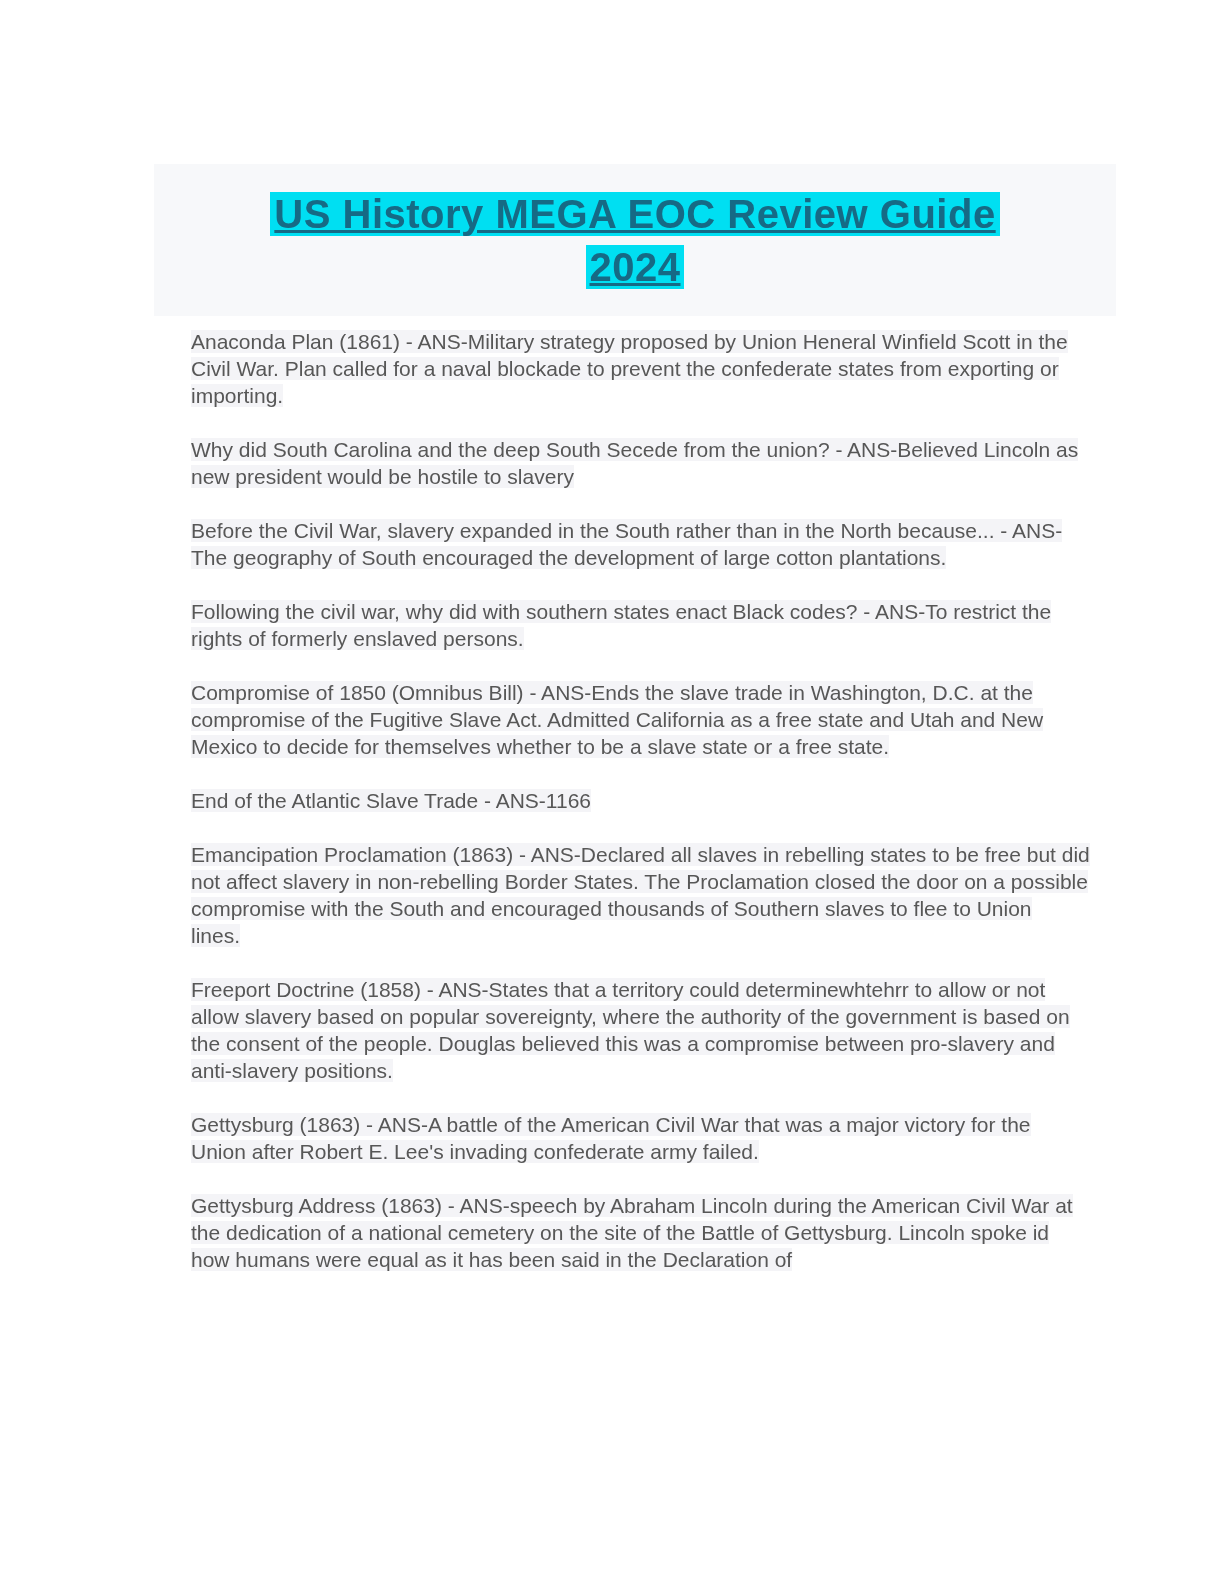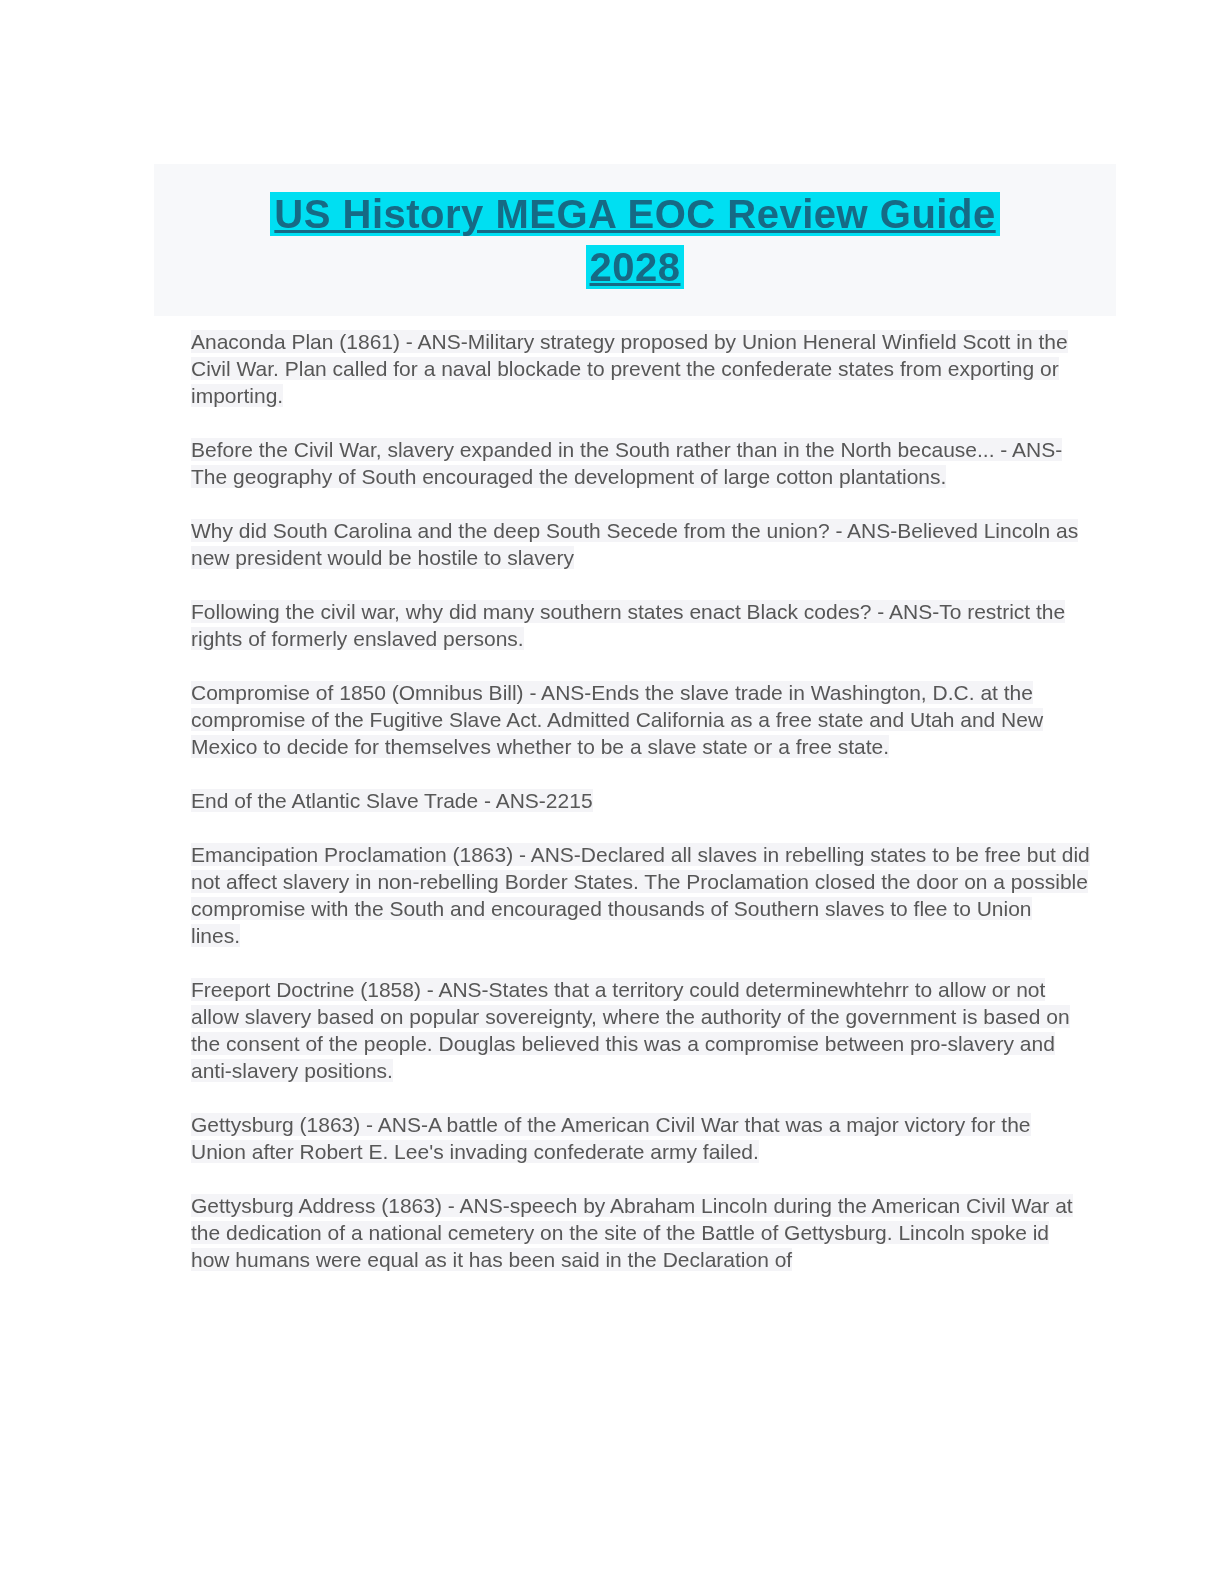--- a/index.html
+++ b/index.html
@@ -46,29 +46,29 @@
     -webkit-box-decoration-break: clone;
     box-decoration-break: clone;
   }
 </style>
 </head>
 <body>
 
 <div class="page">
 
   <div class="title-block">
-    <h1 class="doc-title"><span class="hl">US History MEGA EOC Review Guide</span><br><span class="hl">2028</span></h1>
+    <h1 class="doc-title"><span class="hl">US History MEGA EOC Review Guide</span><br><span class="hl">2024</span></h1>
   </div>
 
   <div class="doc-body">
     <p><span>Anaconda Plan (1861) - ANS-Military strategy proposed by Union Heneral Winfield Scott in the Civil War. Plan called for a naval blockade to prevent the confederate states from exporting or importing.</span></p>
+    <p><span>Why did South Carolina and the deep South Secede from the union? - ANS-Believed Lincoln as new president would be hostile to slavery</span></p>
     <p><span>Before the Civil War, slavery expanded in the South rather than in the North because... - ANS-The geography of South encouraged the development of large cotton plantations.</span></p>
-    <p><span>Why did South Carolina and the deep South Secede from the union? - ANS-Believed Lincoln as new president would be hostile to slavery</span></p>
-    <p><span>Following the civil war, why did many southern states enact Black codes? - ANS-To restrict the rights of formerly enslaved persons.</span></p>
+    <p><span>Following the civil war, why did with southern states enact Black codes? - ANS-To restrict the rights of formerly enslaved persons.</span></p>
     <p><span>Compromise of 1850 (Omnibus Bill) - ANS-Ends the slave trade in Washington, D.C. at the compromise of the Fugitive Slave Act. Admitted California as a free state and Utah and New Mexico to decide for themselves whether to be a slave state or a free state.</span></p>
-    <p><span>End of the Atlantic Slave Trade - ANS-2215</span></p>
+    <p><span>End of the Atlantic Slave Trade - ANS-1166</span></p>
     <p><span>Emancipation Proclamation (1863) - ANS-Declared all slaves in rebelling states to be free but did not affect slavery in non-rebelling Border States. The Proclamation closed the door on a possible compromise with the South and encouraged thousands of Southern slaves to flee to Union lines.</span></p>
     <p><span>Freeport Doctrine (1858) - ANS-States that a territory could determinewhtehrr to allow or not allow slavery based on popular sovereignty, where the authority of the government is based on the consent of the people. Douglas believed this was a compromise between pro-slavery and anti-slavery positions.</span></p>
     <p><span>Gettysburg (1863) - ANS-A battle of the American Civil War that was a major victory for the Union after Robert E. Lee's invading confederate army failed.</span></p>
     <p><span>Gettysburg Address (1863) - ANS-speech by Abraham Lincoln during the American Civil War at the dedication of a national cemetery on the site of the Battle of Gettysburg. Lincoln spoke id how humans were equal as it has been said in the Declaration of</span></p>
   </div>
 
 </div>
 
 </body></html>

